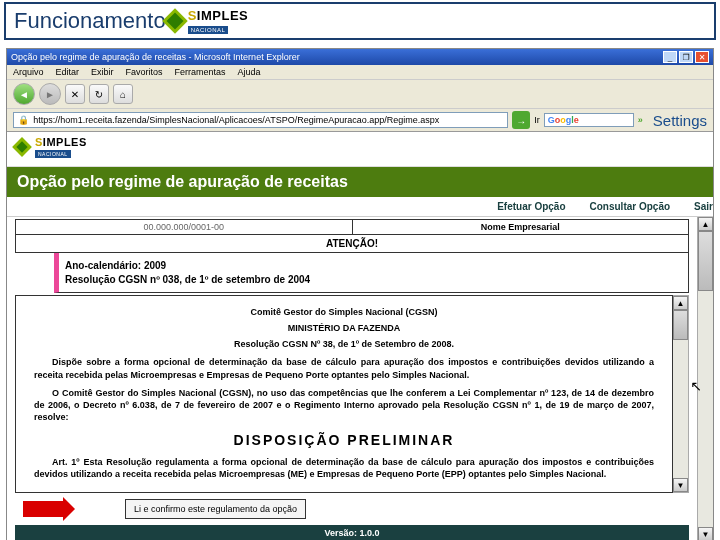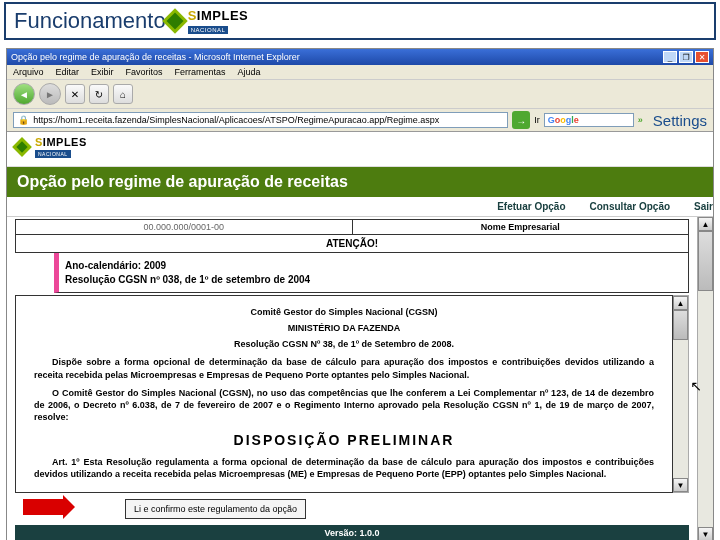--- a/index.html
+++ b/index.html
@@ -62,21 +62,21 @@
   .resolution-box { border-left:5px solid #ec4899; border-right:1px solid #333; border-bottom:1px solid #333; padding:4px 6px; font-size:10px;margin-left:39px; }
   .res-meta { font-weight:bold; margin:3px 0; }
   
   .doc-area { display:flex; margin-top:2px; }
   .doc-box { flex:1; border:1px solid #333; padding:6px 10px; font-size:9px; line-height:1.35; }
   .doc-center { text-align:center; font-weight:bold; margin:4px 0; }
   .doc-p { text-align:justify; margin:6px 8px; text-indent: 18px; font-weight: bold; }
   .doc-section-title { text-align:center; font-weight:bold; letter-spacing:2px; margin:8px 0 4px; font-size:14px; }
   .doc-scroll { width:16px; background:#ece9d8; border:1px solid #aaa; border-left:none; display:flex; flex-direction:column; }
   
-  .action-row { display:flex; align-items:flex-start; gap:24px; padding:6px 8px 2px; }
+  .action-row { display:flex; align-items:center; gap:24px; padding:6px 8px 2px; }
   .red-arrow { width:40px; height:16px; background:#d90000; position:relative; }
   .red-arrow::after { content:''; position:absolute; right:-12px; top:-4px; border-left:12px solid #d90000; border-top:12px solid transparent; border-bottom:12px solid transparent; }
   .act-btn { border:1px solid #333; padding:4px 8px; font-size:9px; background:#f5f5f5; }
   .act-btn.primary { background:#1a4040; color:#fff; }
   
   .version-bar { background:#1a4040; color:#fff; text-align:center; padding:3px; font-size:9px; font-weight:bold; margin-top:4px; }
   
   .status-bar { display:flex; justify-content:space-between; background:#ece9d8; border-top:1px solid #aaa; padding:2px 6px; font-size:9px; }
   .status-right { display:flex; align-items:center; gap:4px; }
   

